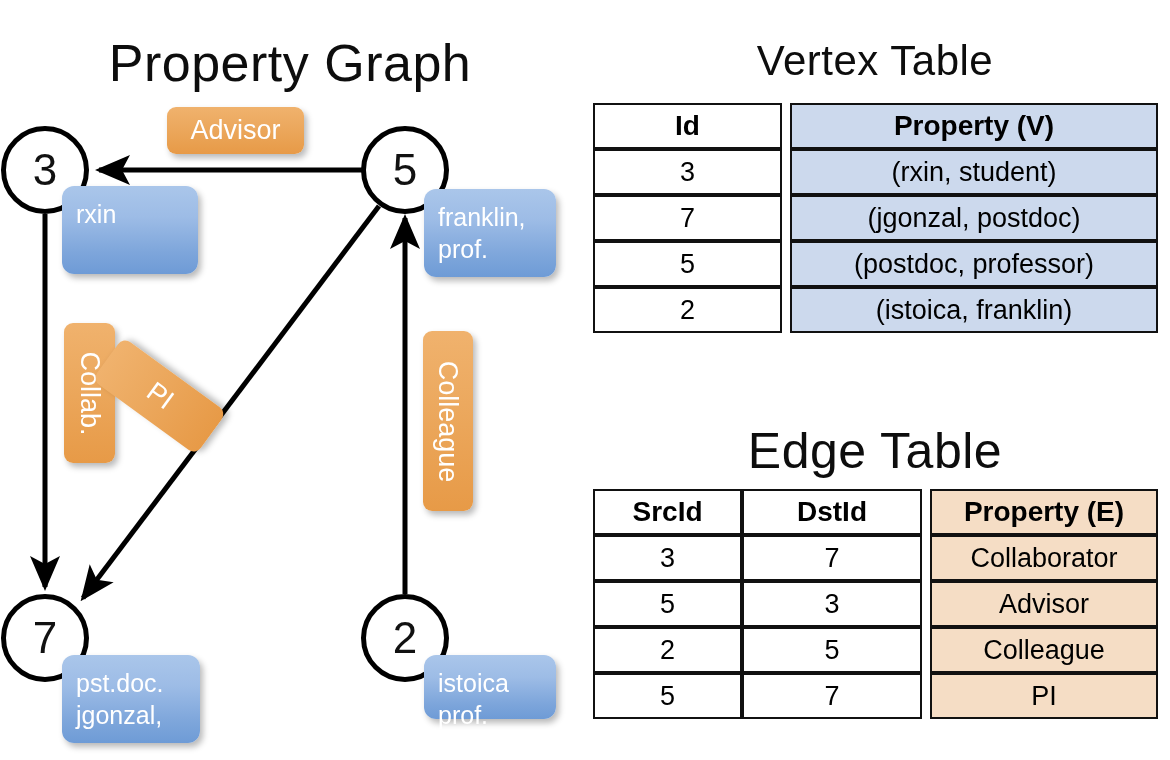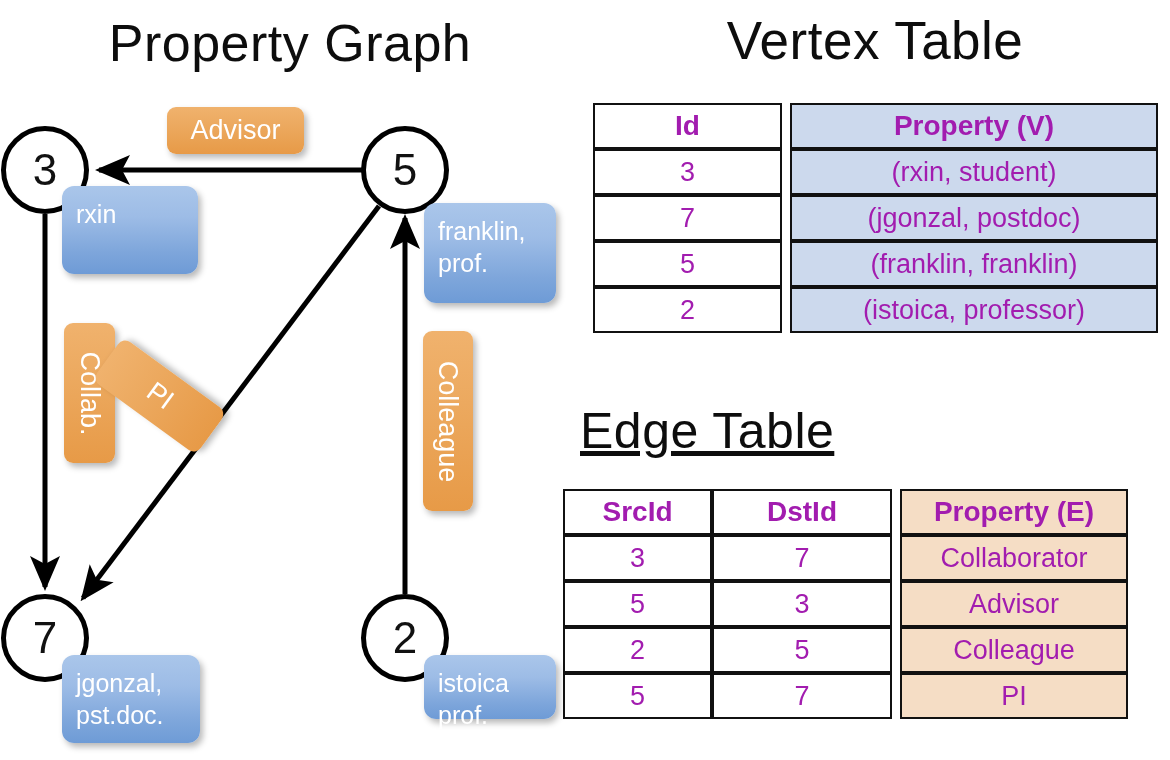--- a/index.html
+++ b/index.html
@@ -17,41 +17,42 @@
   }
 
   
   .title {
     position: absolute;
     font-family: "Liberation Sans", sans-serif;
     font-weight: 300;
     color: #0d0d0d;
     letter-spacing: 0.5px;
     white-space: nowrap;
+    margin-top: 20px;
   }
   #title-property-graph {
     left: 0; top: 12px;
     width: 580px;
     text-align: center;
     font-size: 52px;
     line-height: 62px;
   }
   #title-vertex-table {
     left: 580px; top: 10px;
     width: 590px;
     text-align: center;
-    font-size: 53px;
+    font-size: 42px;
     line-height: 62px;
   }
   #title-edge-table {
     left: 580px; top: 400px;
     width: 590px;
+    text-align: center;
     font-size: 50px;
     line-height: 62px;
-    text-decoration: underline;
   }
 
   
   #graph-panel {
     position: absolute;
     left: 0; top: 0;
     width: 580px; height: 760px;
   }
   #graph-edges {
     position: absolute;
@@ -130,37 +131,37 @@
     table-layout: fixed;
   }
   .tbl td {
     border: 2px solid #111;
     font-weight: 300;
     font-size: 27px;
     text-align: center;
     padding: 0;
     height: 46px;
     box-sizing: border-box;
-    color: #a21caf;
+    color: #000000;
     white-space: nowrap;
   }
   .tbl td.hdr {
     font-weight: 700;
     font-size: 28px;
   }
   .gapcol {
     border: none !important;
     width: 8px;
     padding: 0 !important;
   }
   .v-prop { background: #ccd9ed; }
   .e-prop { background: #f5ddc5; }
 
   #vertex-table { left: 593px; top: 103px; }
-  #edge-table   { left: 563px; top: 489px; }
+  #edge-table   { left: 593px; top: 489px; }
 </style>
 </head>
 <body>
 
 <div class="title" id="title-property-graph">Property Graph</div>
 
 <div class="title" id="title-vertex-table">Vertex Table</div>
 
 <div class="title" id="title-edge-table">Edge Table</div>
 
@@ -195,28 +196,28 @@
   </div>
 
   <div class="node" style="left:361px; top:594px;">
     <span class="node-label">2</span>
   </div>
 
   <div class="prop-box" style="left:62px; top:186px; width:136px; height:88px;">
     <div>rxin</div>
   </div>
 
-  <div class="prop-box" style="left:424px; top:203px; width:132px; height:100px;">
+  <div class="prop-box" style="left:424px; top:189px; width:132px; height:88px;">
     <div>franklin,</div>
     <div>prof.</div>
   </div>
 
   <div class="prop-box" style="left:62px; top:655px; width:138px; height:88px;">
+    <div>pst.doc.</div>
     <div>jgonzal,</div>
-    <div>pst.doc.</div>
   </div>
 
   <div class="prop-box" style="left:424px; top:655px; width:132px; height:64px;">
     <div>istoica</div>
     <div>prof.</div>
   </div>
 
   <div class="edge-chip" style="left:167px; top:107px; width:137px; height:47px;">
     <span class="chip-text">Advisor</span>
   </div>
@@ -248,26 +249,26 @@
     <td class="v-prop">(rxin, student)</td>
   </tr>
   <tr>
     <td>7</td>
     <td class="gapcol"></td>
     <td class="v-prop">(jgonzal, postdoc)</td>
   </tr>
   <tr>
     <td>5</td>
     <td class="gapcol"></td>
-    <td class="v-prop">(franklin, franklin)</td>
+    <td class="v-prop">(postdoc, professor)</td>
   </tr>
   <tr>
     <td>2</td>
     <td class="gapcol"></td>
-    <td class="v-prop">(istoica, professor)</td>
+    <td class="v-prop">(istoica, franklin)</td>
   </tr>
 </tbody>
   </table>
 
 <table class="tbl" id="edge-table">
   <tbody>
       <tr>
     <td class="hdr" style="width:149px;">SrcId</td>
     <td class="hdr" style="width:180px;">DstId</td>
     <td class="gapcol"></td>

